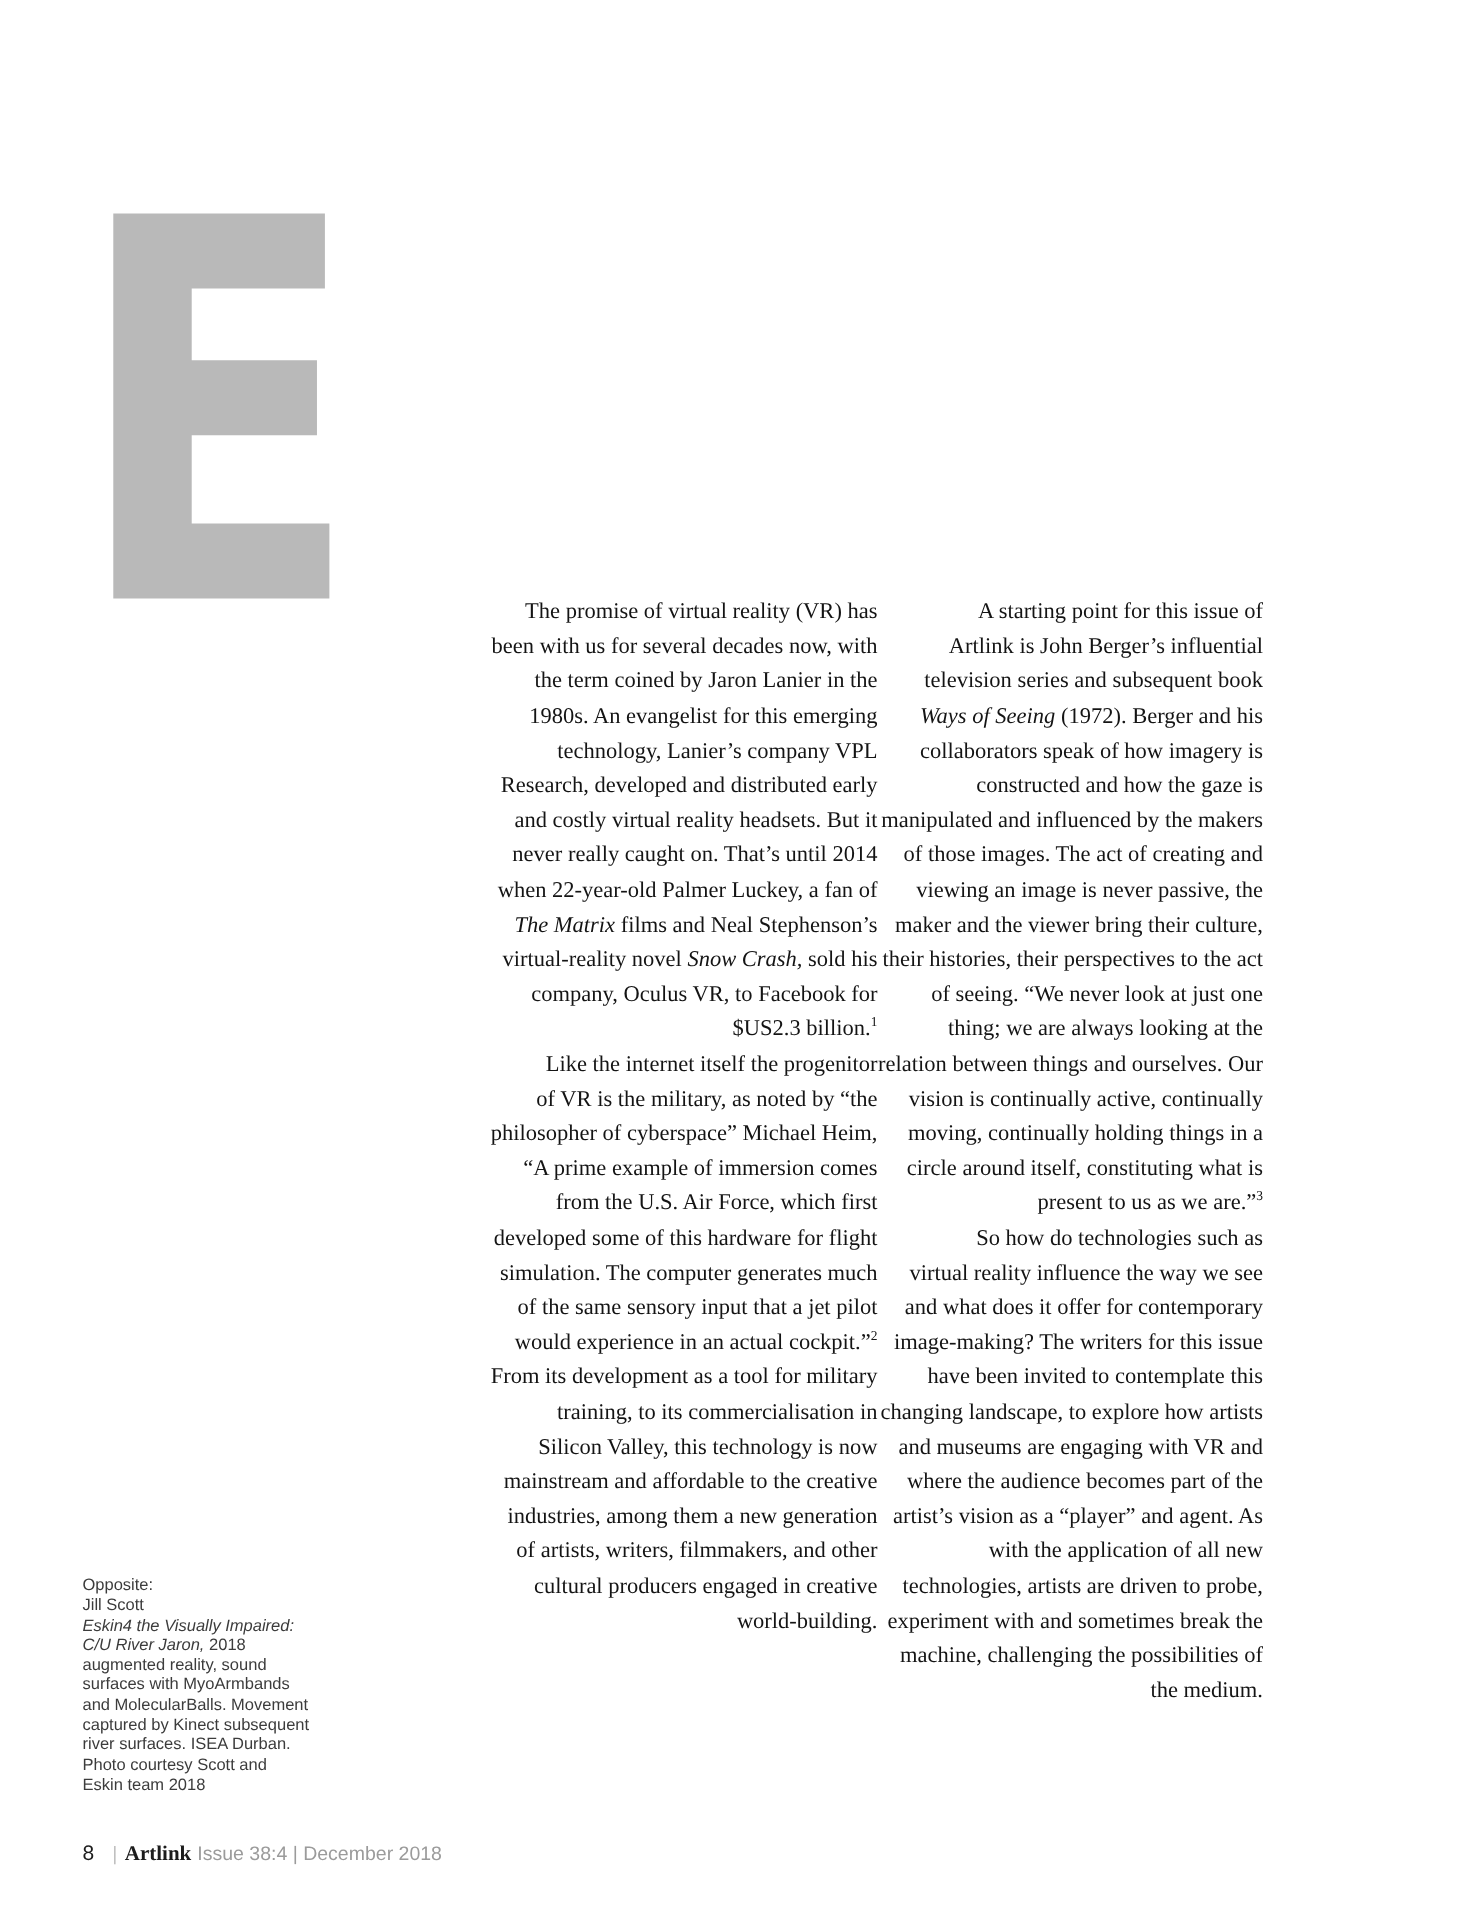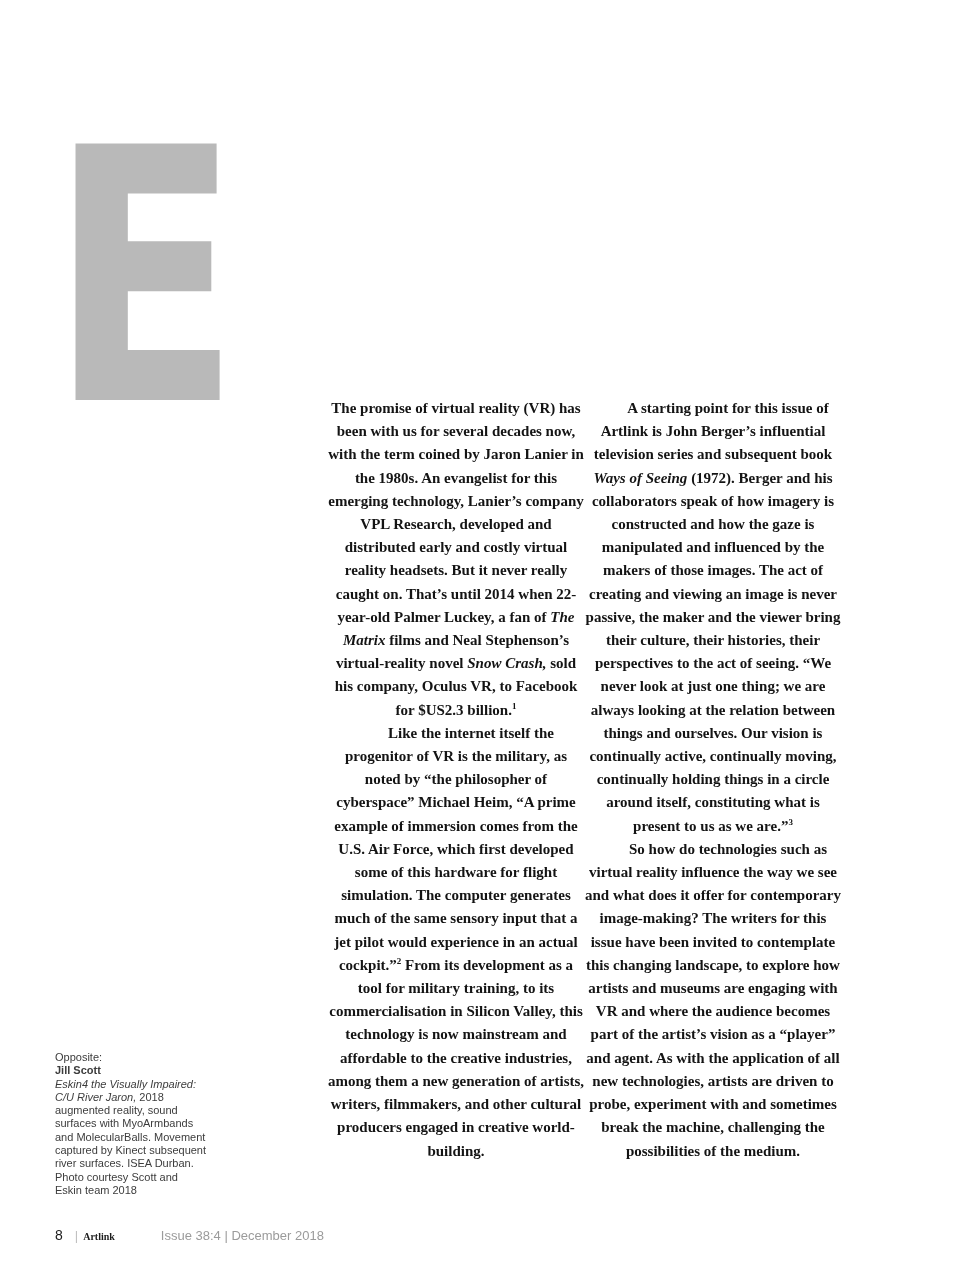--- a/index.html
+++ b/index.html
@@ -25,22 +25,21 @@
     transform-origin: 0 0;
     user-select: none;
   }
   .col {
     position: absolute;
     top: 397px;
     width: 258px;
     font-size: 15px;
     line-height: 23.2px;
     color: #141414;
-    text-align: center;
-    font-weight: bold;
+    text-align: right;
   }
   .col-left  { left: 327px; }
   .col-right { left: 584px; }
   .col p { margin: 0; }
   .col p.indent { text-indent: 30px; }
   .col sup, .caption sup {
     font-size: 9px;
     line-height: 0;
     vertical-align: 6px;
   }
@@ -69,45 +68,45 @@
     margin-right: 12px;
   }
   .footer .sep {
     color: #c0c0c0;
     margin-right: 5px;
   }
   .footer .mag {
     color: #1c1c1c;
     font-weight: bold;
     font-family: "Liberation Serif", serif;
-    font-size: 10px;
+    font-size: 14px;
     margin-right: 4px;
   }
-  .footer .issue { color: #9b9b9b; margin-left: 42px; }
+  .footer .issue { color: #9b9b9b; }
 </style>
 </head>
 <body>
 
 <div class="page">
 
   <div class="dropcap" style="color: rgb(185, 185, 185);">E</div>
 
   <div class="col col-left">
       <p class=""><span>The promise of virtual reality (VR) has been with us for several decades now, with the term coined by Jaron Lanier in the 1980s. An evangelist for this emerging technology, Lanier’s company VPL Research, developed and distributed early and costly virtual reality headsets. But it never really caught on. That’s until 2014 when 22-year-old Palmer Luckey, a fan of </span><span style="font-style: italic;">The Matrix</span><span> films and Neal Stephenson’s virtual-reality novel </span><span style="font-style: italic;">Snow Crash,</span><span> sold his company, Oculus VR, to Facebook for $US2.3 billion.</span><span><sup>1</sup></span></p>
       <p class="indent"><span>Like the internet itself the progenitor of VR is the military, as noted by “the philosopher of cyberspace” Michael Heim, “A prime example of immersion comes from the U.S. Air Force, which first developed some of this hardware for flight simulation. The computer generates much of the same sensory input that a jet pilot would experience in an actual cockpit.”</span><span><sup>2</sup></span><span> From its development as a tool for military training, to its commercialisation in Silicon Valley, this technology is now mainstream and affordable to the creative industries, among them a new generation of artists, writers, filmmakers, and other cultural producers engaged in creative world-building.</span></p>
     </div>
 
   <div class="col col-right">
       <p class="indent"><span>A starting point for this issue of Artlink is John Berger’s influential television series and subsequent book </span><span style="font-style: italic;">Ways of Seeing</span><span> (1972). Berger and his collaborators speak of how imagery is constructed and how the gaze is manipulated and influenced by the makers of those images. The act of creating and viewing an image is never passive, the maker and the viewer bring their culture, their histories, their perspectives to the act of seeing. “We never look at just one thing; we are always looking at the relation between things and ourselves. Our vision is continually active, continually moving, continually holding things in a circle around itself, constituting what is present to us as we are.”</span><span><sup>3</sup></span></p>
       <p class="indent"><span>So how do technologies such as virtual reality influence the way we see and what does it offer for contemporary image-making? The writers for this issue have been invited to contemplate this changing landscape, to explore how artists and museums are engaging with VR and where the audience becomes part of the artist’s vision as a “player” and agent. As with the application of all new technologies, artists are driven to probe, experiment with and sometimes break the machine, challenging the possibilities of the medium.</span></p>
     </div>
 
   <div class="caption">
       <div><span>Opposite:</span></div>
-      <div><span style="font-weight: bold;">Jill Scott</span></div>
+      <div><span style="font-weight: normal;">Jill Scott</span></div>
       <div><span style="font-style: italic;">Eskin4 the Visually Impaired:</span></div>
       <div><span style="font-style: italic;">C/U River Jaron,</span><span> 2018</span></div>
       <div><span>augmented reality, sound</span></div>
       <div><span>surfaces with MyoArmbands</span></div>
       <div><span>and MolecularBalls. Movement</span></div>
       <div><span>captured by Kinect subsequent</span></div>
       <div><span>river surfaces. ISEA Durban.</span></div>
       <div><span>Photo courtesy Scott and</span></div>
       <div><span>Eskin team 2018</span></div>
     </div>

